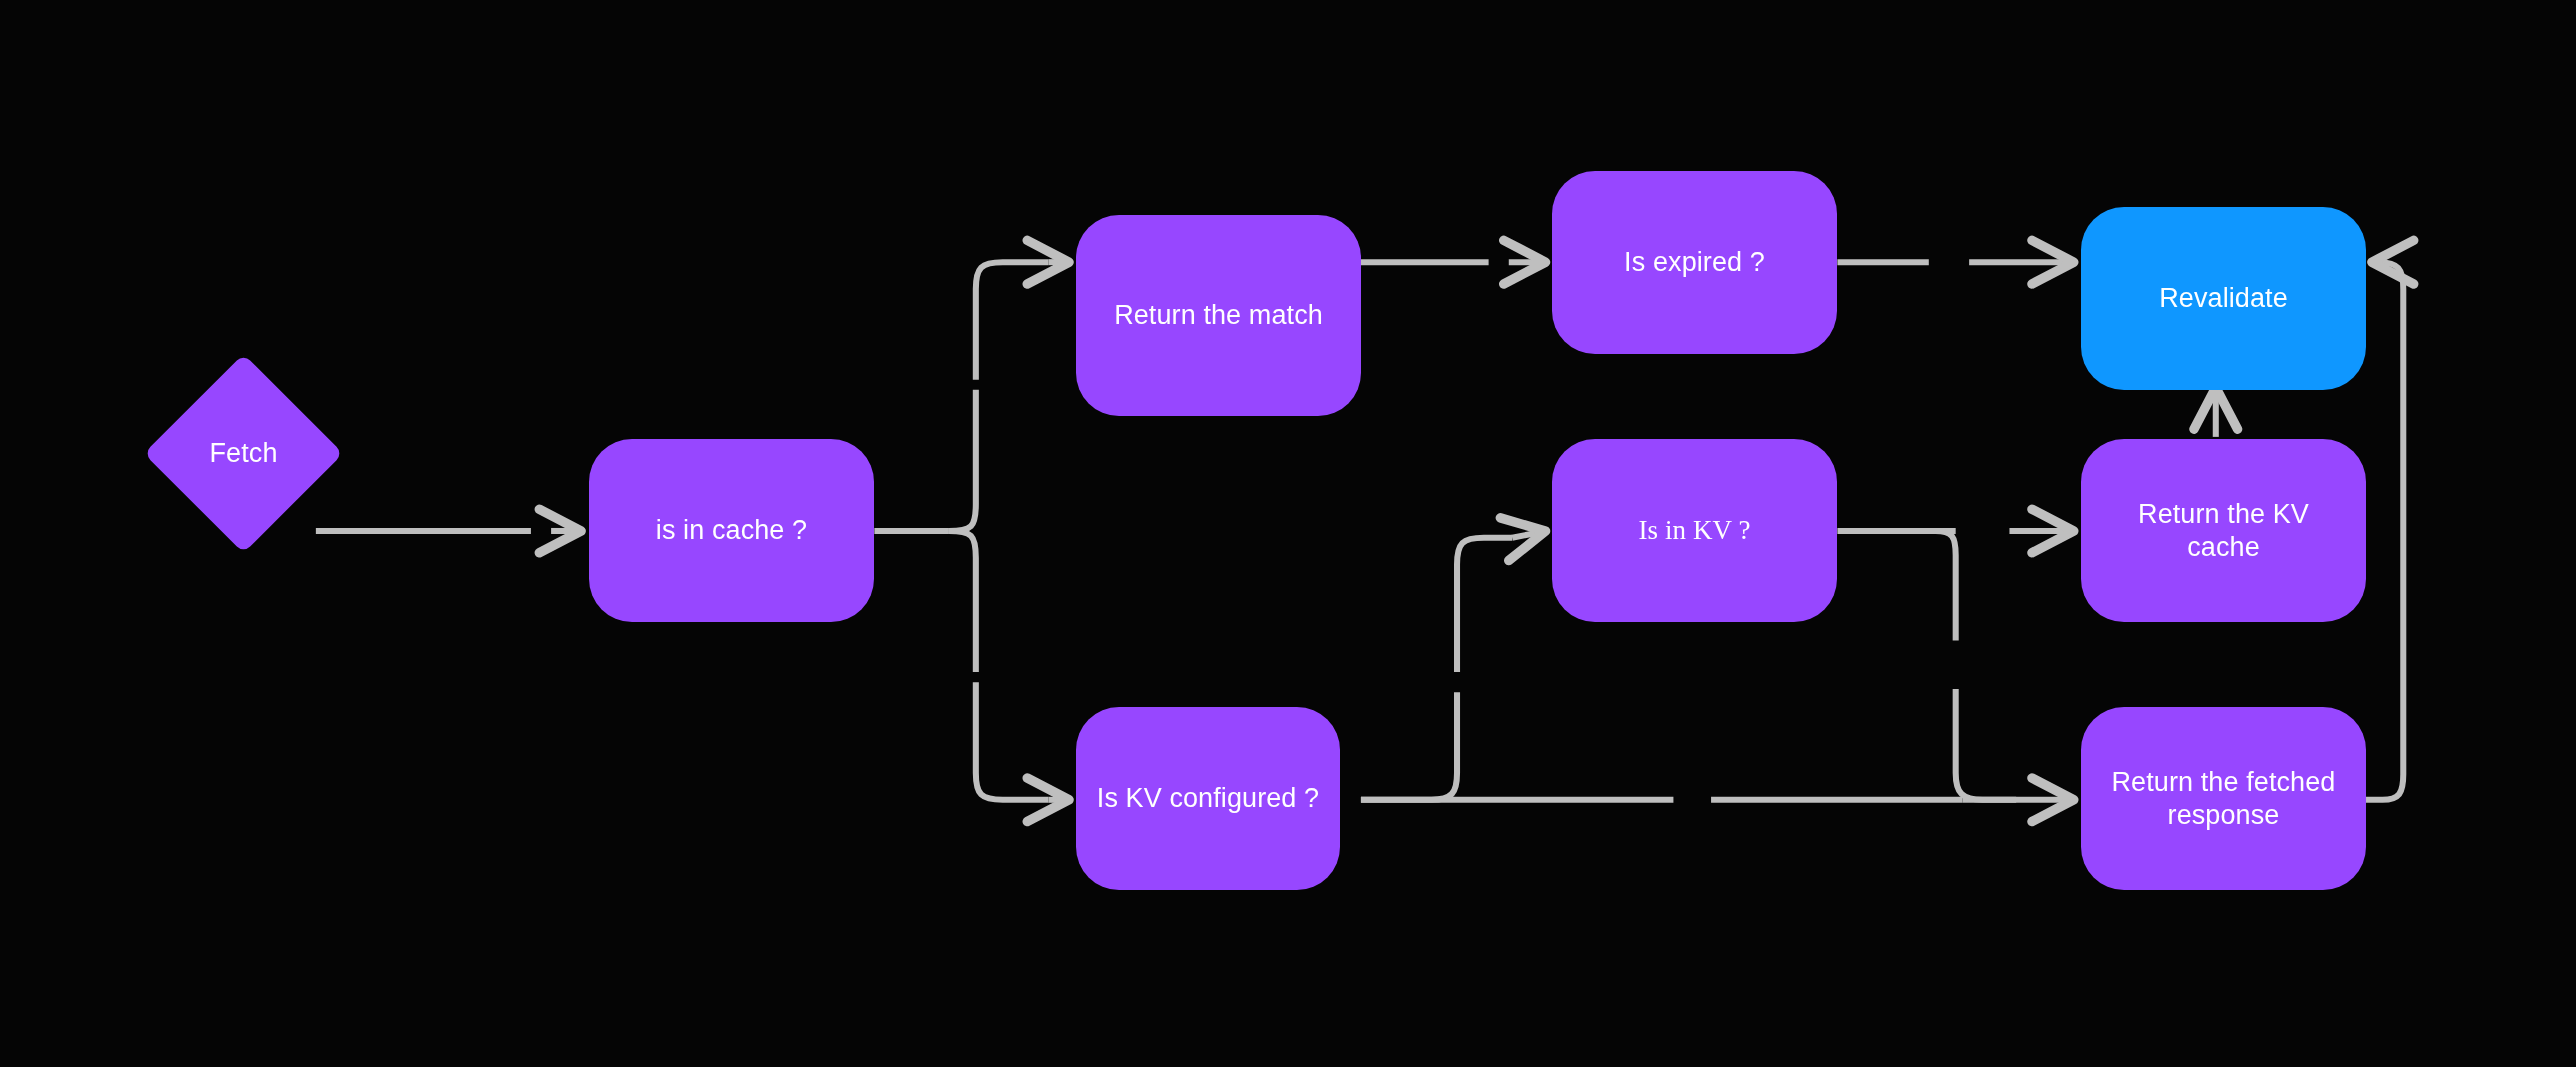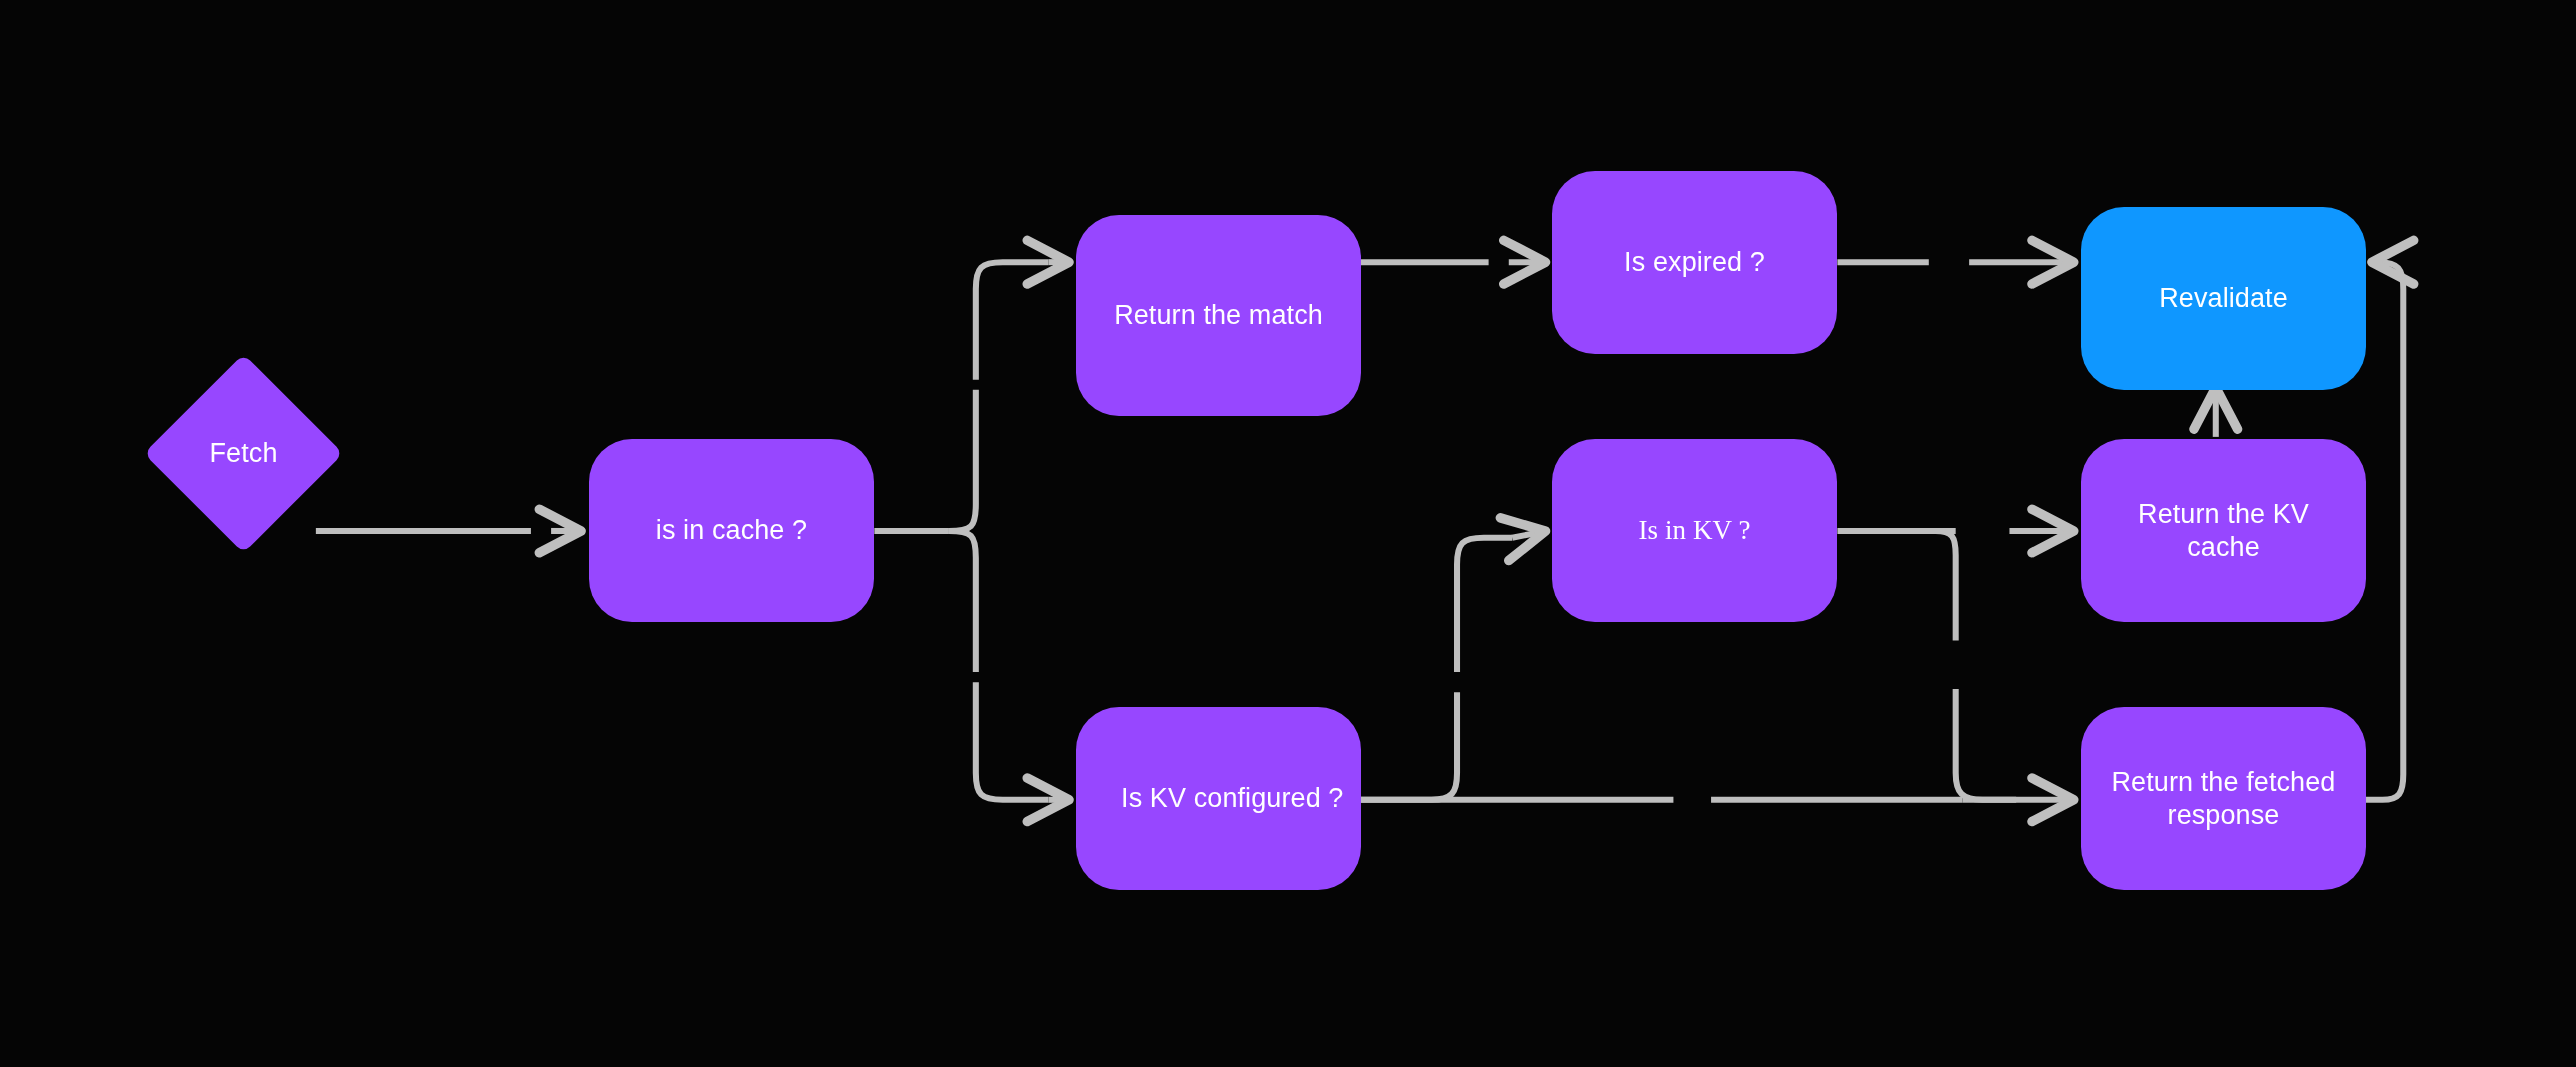--- a/index.html
+++ b/index.html
@@ -139,21 +139,21 @@
   </div>
 
   <div class="node rect" style="left:1552px;top:439px;width:285px;height:183px;font-family:Liberation Serif, serif;">
     <span>Is in KV ?</span>
   </div>
 
   <div class="node rect" style="left:2081px;top:439px;width:285px;height:183px;">
     <span>Return the KV cache</span>
   </div>
 
-  <div class="node rect" style="left:1076px;top:707px;width:285px;height:183px;justify-content:flex-end;">
+  <div class="node rect" style="left:1076px;top:707px;width:264px;height:183px;">
     <span>Is KV configured ?</span>
   </div>
 
   <div class="node rect" style="left:2081px;top:707px;width:285px;height:183px;">
     <span>Return the fetched response</span>
   </div>
 
 </div>
 
 

